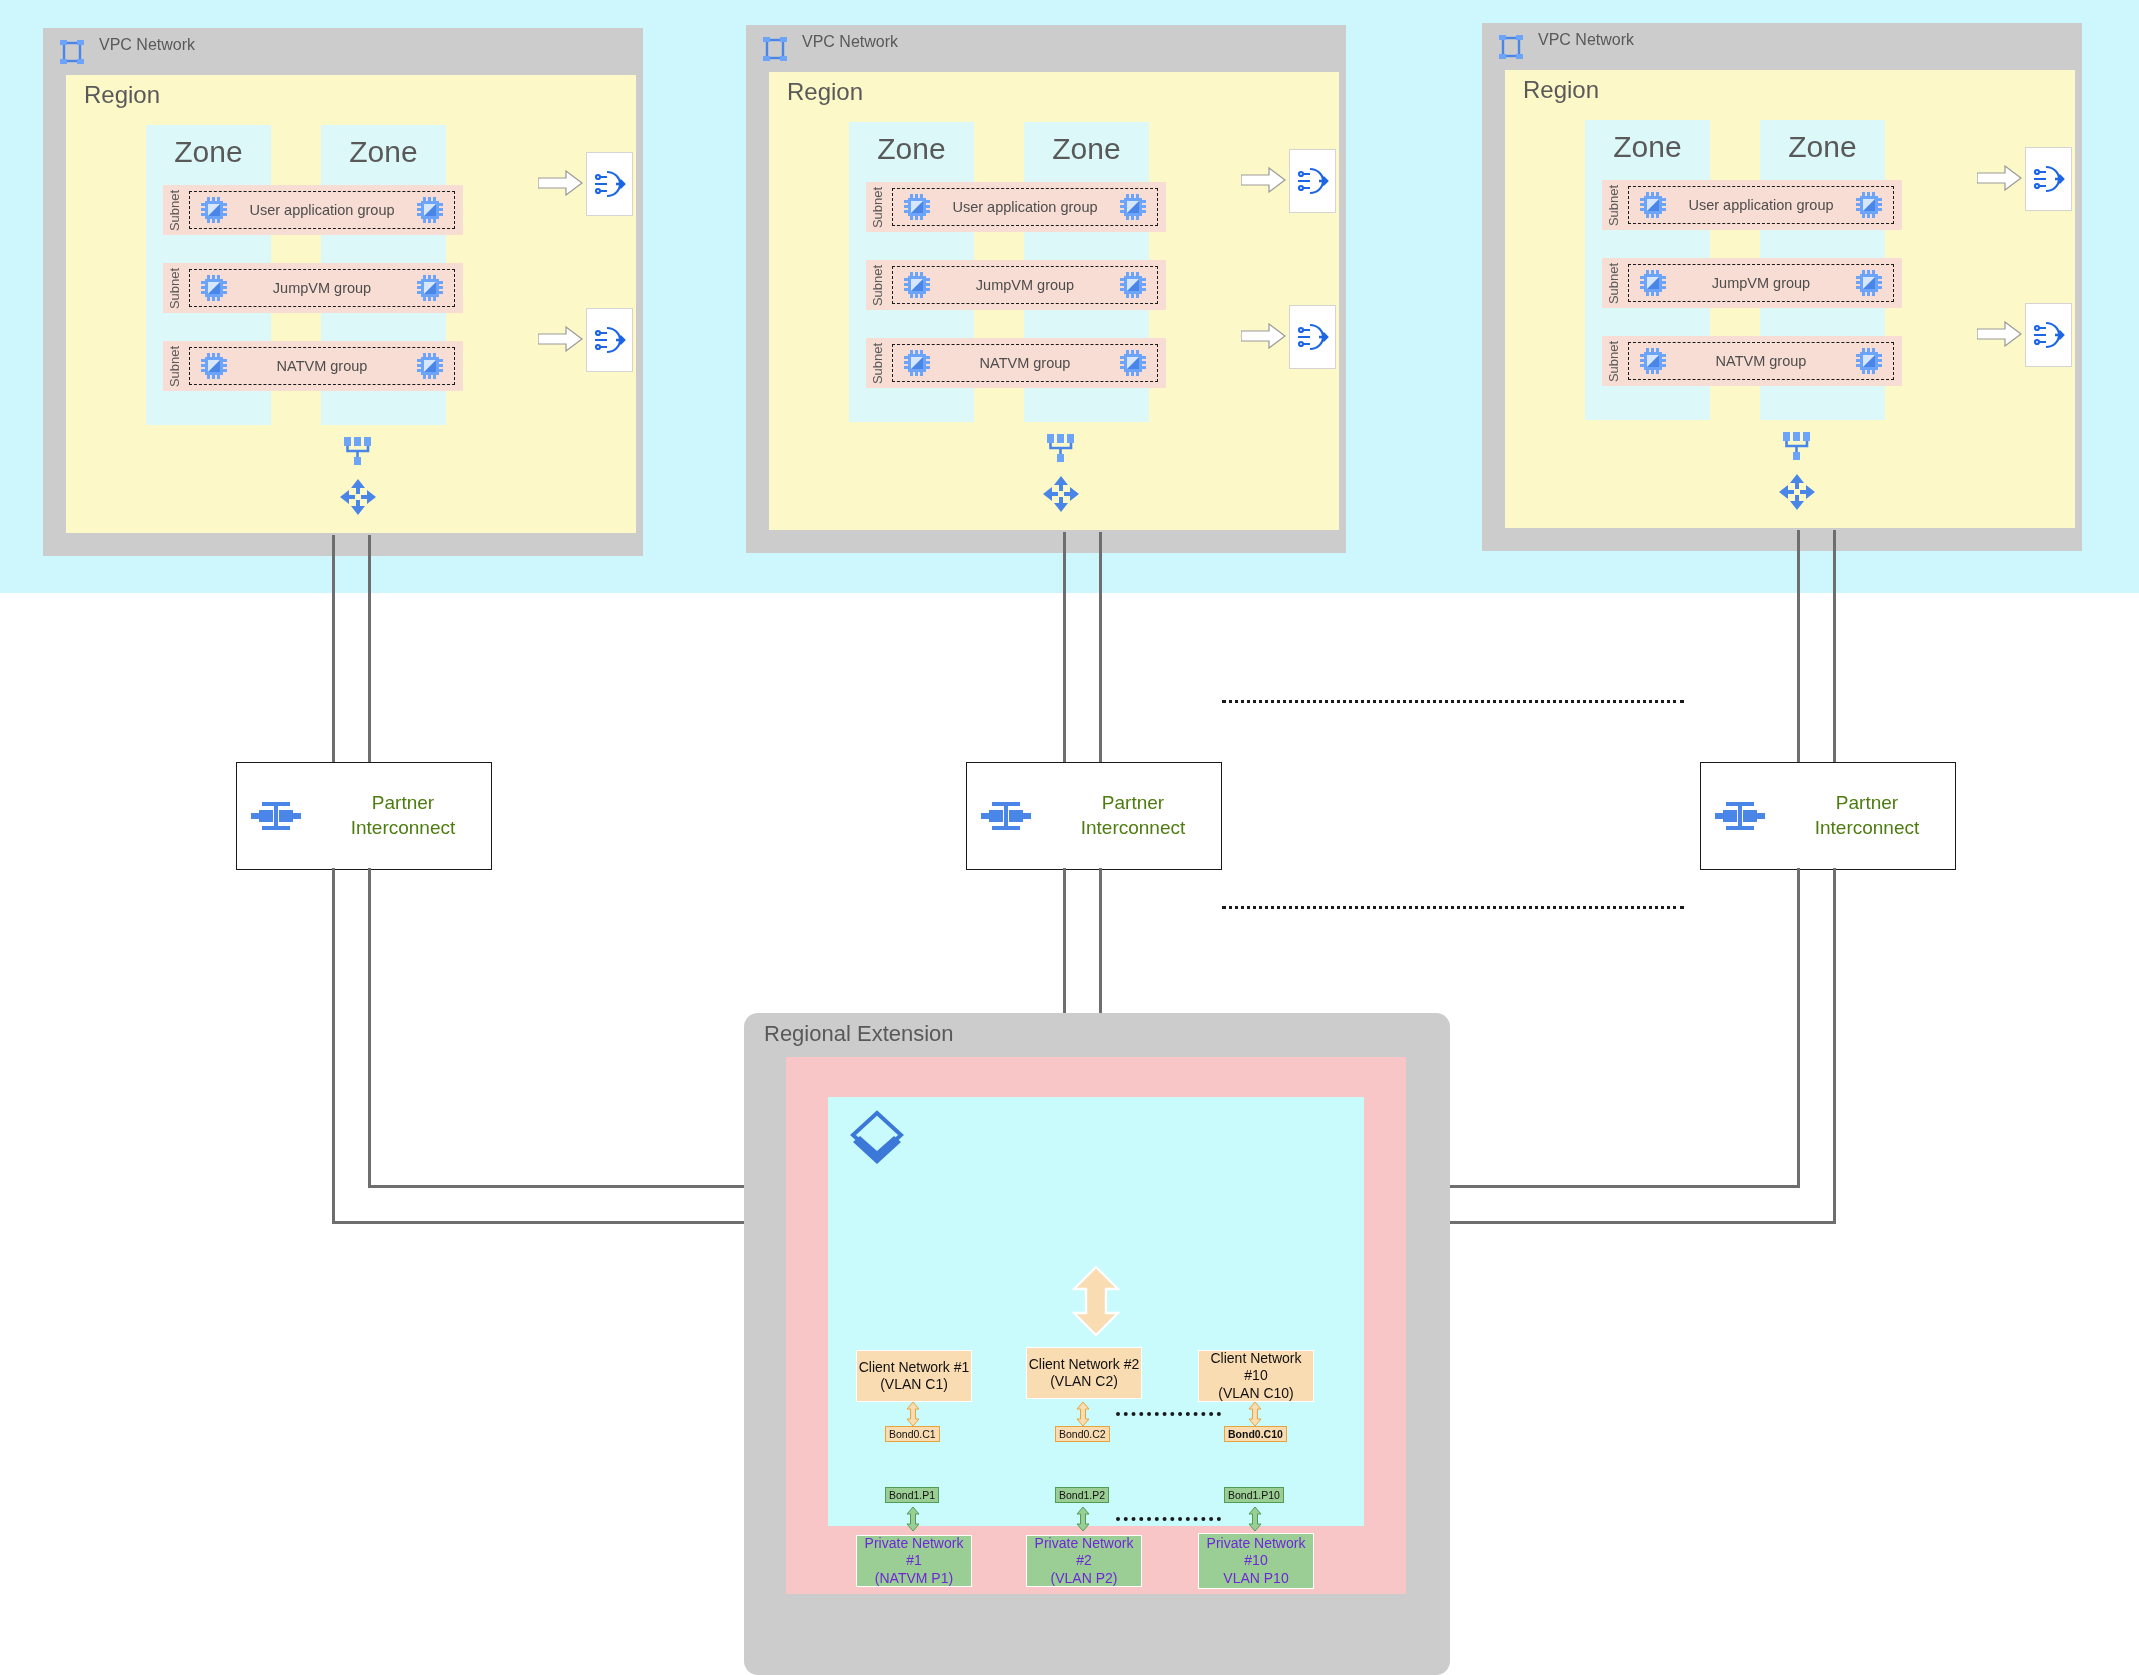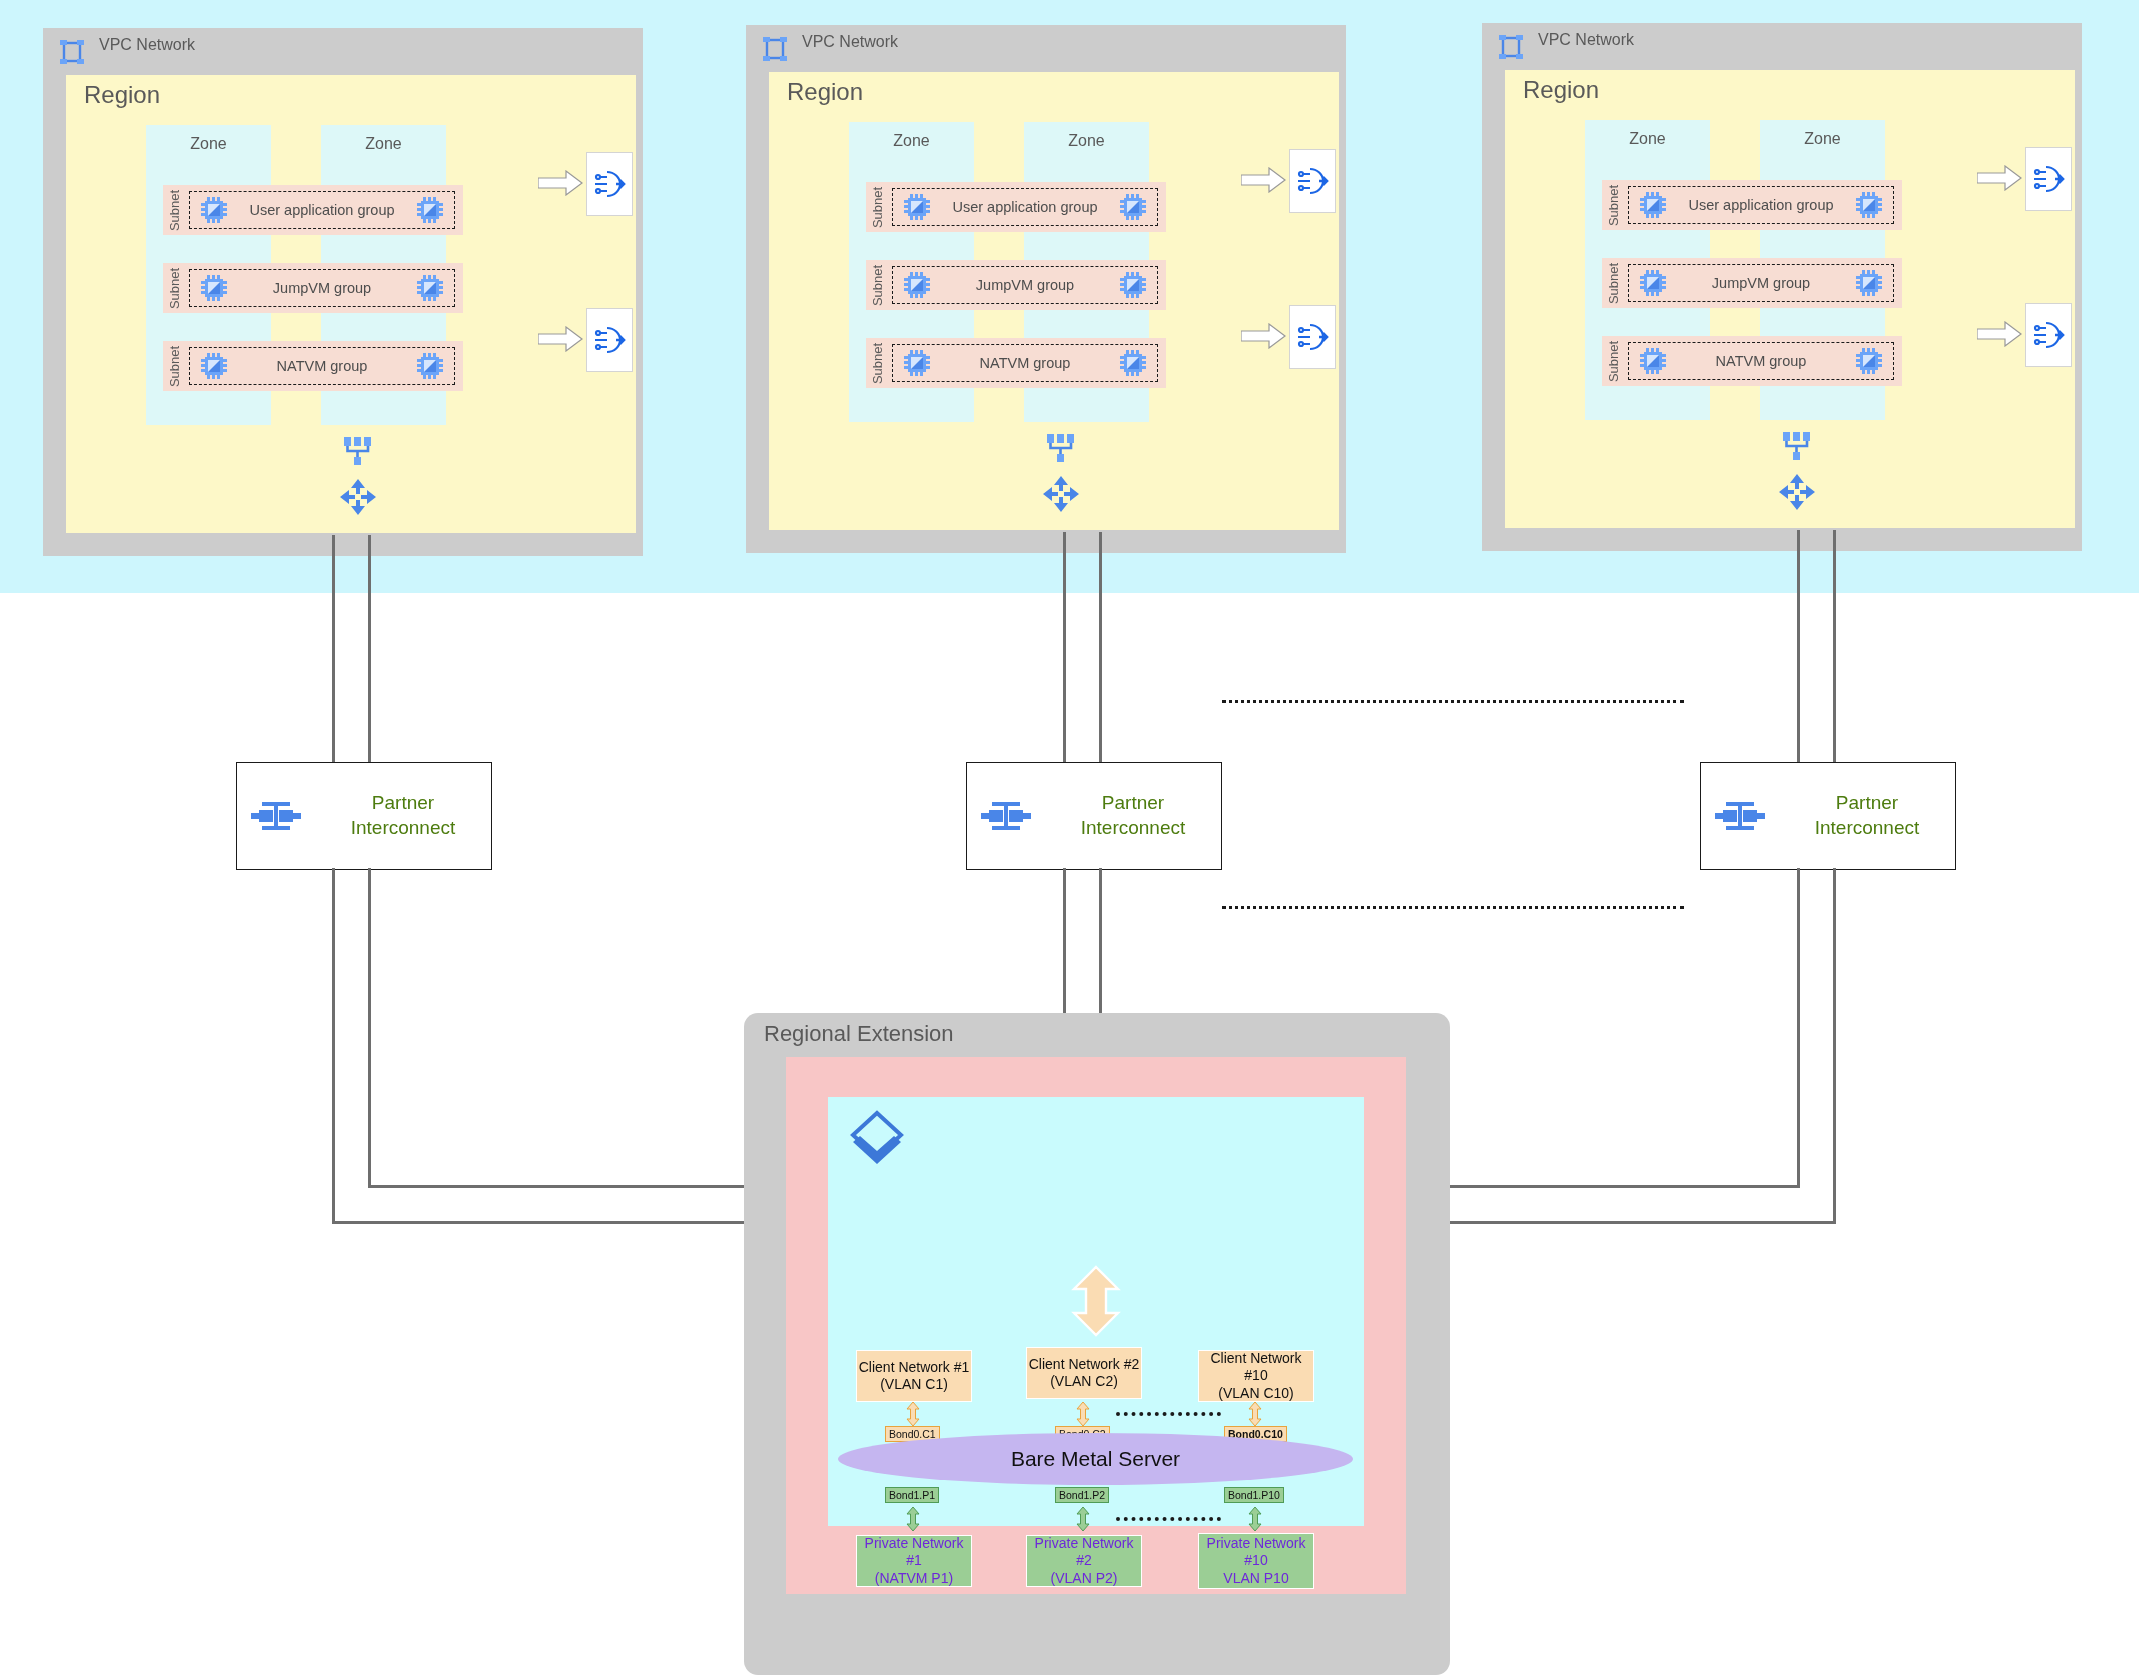--- a/index.html
+++ b/index.html
@@ -16,21 +16,21 @@
              white-space:nowrap;}
   .vpc-icon{position:absolute;left:16px;top:11px;width:26px;height:26px;}
 
   
   .region{background:#fdf8c8;}
   .region-label{position:absolute;left:18px;top:6px;font-size:24px;color:#595959;}
 
   
   .zone{background:#ddf8f8;}
   .zone-label{position:absolute;left:0;right:0;top:10px;text-align:center;
-              font-size:16px;color:#595959;}
+              font-size:30px;color:#595959;}
 
   
   .subnet{background:#f7ddd3;}
   .subnet-vert{position:absolute;left:2px;top:0;bottom:0;width:20px;
                display:flex;align-items:center;justify-content:center;}
   .subnet-vert span{transform:rotate(-90deg);font-size:13px;color:#595959;
                     white-space:nowrap;}
   .group-dash{position:absolute;border:1.6px dashed #1a1a1a;
               display:flex;align-items:center;justify-content:center;}
   .group-label{font-size:14.5px;color:#4d4d4d;white-space:nowrap;}
@@ -882,21 +882,20 @@
         <svg width="14" height="24" viewBox="0 0 14 24">
             <path d="M7 0 L13 7 H9.5 V17 H13 L7 24 L1 17 H4.5 V7 H1 Z" fill="#fadcb3" stroke="#e8a33d" stroke-width="1"></path>
           </svg>
       </div>
       <div class="dotsmall abs" style="left:288px;top:315px;width:105px;"></div>
 
       <div class="bond-c abs" style="left:57px;top:329px;">Bond0.C1</div>
       <div class="bond-c abs" style="left:227px;top:329px;">Bond0.C2</div>
       <div class="bond-c abs" style="left:396px;top:329px;font-weight:bold;">Bond0.C10</div>
 
-      <div id="bms" style="left:10px;top:336px;width:515px;height:52px;">Bare Metal Server</div>
 
       <div class="bond-p abs" style="left:57px;top:390px;">Bond1.P1</div>
       <div class="bond-p abs" style="left:227px;top:390px;">Bond1.P2</div>
       <div class="bond-p abs" style="left:396px;top:390px;">Bond1.P10</div>
 
       <div class="dbl-arrow-g abs" style="left:78px;top:410px;">
         <svg width="14" height="24" viewBox="0 0 14 24">
             <path d="M7 0 L13 7 H9.5 V17 H13 L7 24 L1 17 H4.5 V7 H1 Z" fill="#9bce95" stroke="#4f9c56" stroke-width="1"></path>
           </svg>
       </div>

